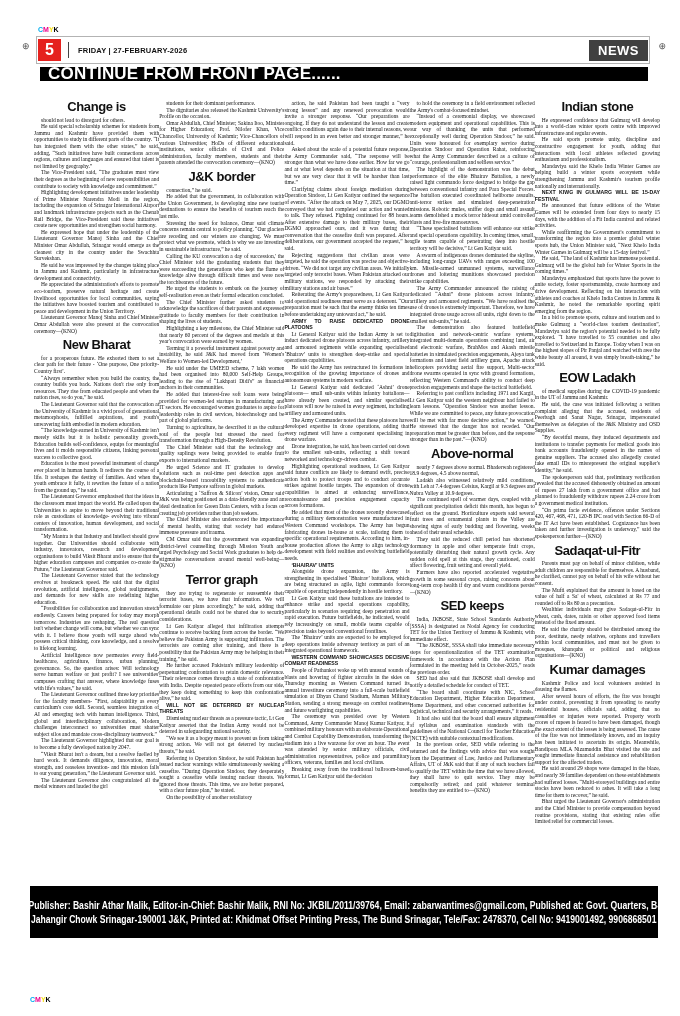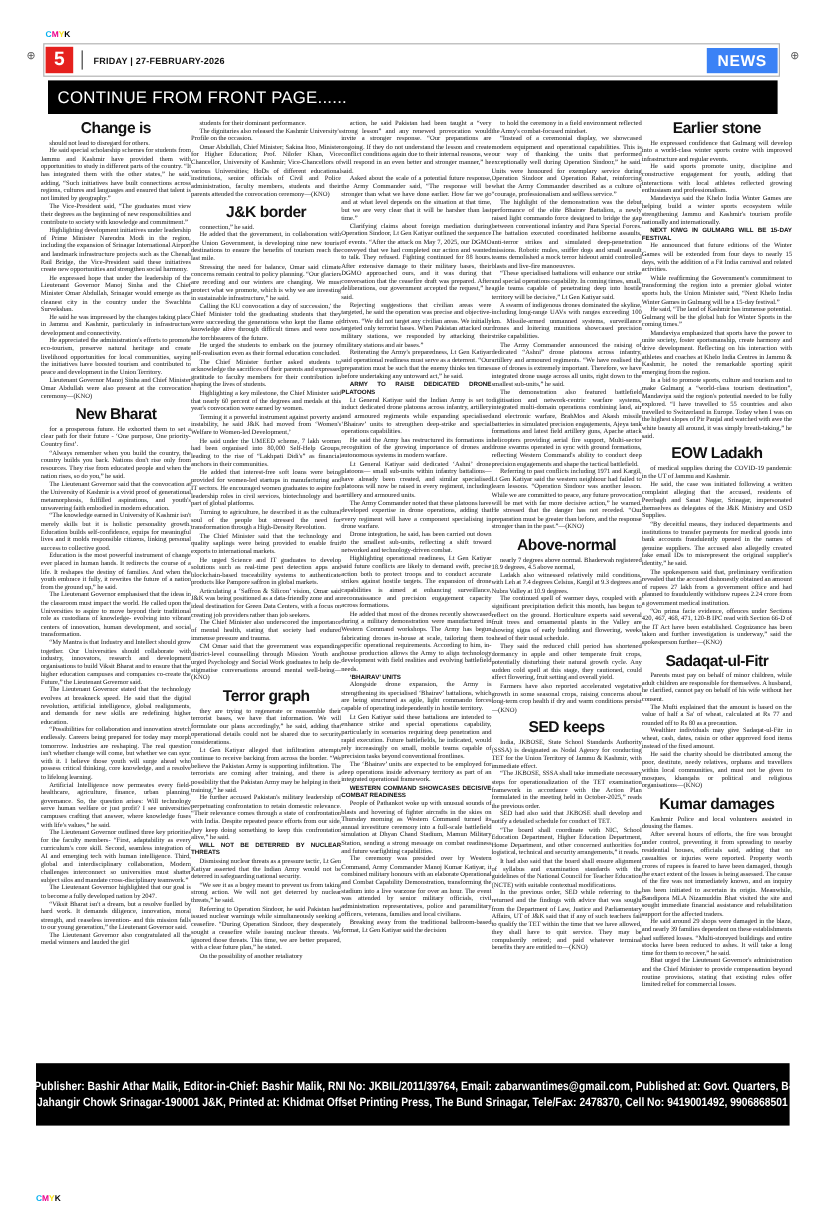--- a/index.html
+++ b/index.html
@@ -18,22 +18,22 @@
             display:flex;align-items:center;background:#fff;}
   .pagenum{width:23px;height:22px;margin:1px 0 1px 1px;display:flex;align-items:center;justify-content:center;
            color:#fff;font-family:"Liberation Sans",sans-serif;font-weight:700;font-size:16px;}
   .mast-title{font-family:"Liberation Serif",serif;font-weight:700;font-size:20px;margin-left:7px;white-space:nowrap;letter-spacing:-0.3px;}
   .mast-title .light{font-weight:400;}
   .mast-sep{width:1px;height:16px;background:#444;margin:0 9px 0 7px;}
   .dateline{font-family:Liberation Sans, sans-serif;font-weight:700;font-size:7.5px;letter-spacing:0.2px;white-space:nowrap;}
   .newsbox{margin-left:auto;margin-right:1px;color:#fff;font-family:"Liberation Sans",sans-serif;
            font-weight:700;font-size:13px;padding:3px 9px;letter-spacing:0.5px;}
   
-  .banner{position:absolute;left:40px;right:32px;top:67px;height:28px;display:flex;align-items:center;
-          color:#fff;font-family:"Liberation Sans",sans-serif;font-weight:400;font-size:14px;
+  .banner{position:absolute;left:40px;right:32px;top:67px;height:14px;display:flex;align-items:center;
+          color:#fff;font-family:"Liberation Sans",sans-serif;font-weight:700;font-size:17px;
           padding-left:8px;letter-spacing:0.2px;box-sizing:border-box;}
   
   .content{position:absolute;left:34px;right:20px;top:100px;height:782px;
            display:grid;grid-template-columns:repeat(5,1fr);column-gap:0;overflow:hidden;}
   .col{overflow:hidden;}
   .headline{font-family:"Liberation Sans",sans-serif;font-weight:700;font-size:13px;text-align:center;
             letter-spacing:-0.4px;margin:4px 0 3px 0;line-height:1.05;}
   .col .headline:first-child{margin-top:0;}
   .para{font-size:5.5px;line-height:6.6px;text-align:justify;margin:0;text-indent:7px;
         word-spacing:-0.2px;}
@@ -51,21 +51,21 @@
 
   <span class="regmark left">⊕</span>
   <span class="regmark right">⊕</span>
 
   <div class="cmyk top"><span style="color: rgb(0, 174, 239);">C</span><span style="color: rgb(236, 0, 140);">M</span><span style="color: rgb(247, 224, 23);">Y</span><span style="color: rgb(0, 0, 0);">K</span></div>
 
   <div class="masthead">
     <div class="pagenum" style="background: rgb(229, 33, 30);">5</div>
     <div class="mast-sep"></div>
     <div class="dateline">FRIDAY | 27-FEBRUARY-2026</div>
-    <div class="newsbox" style="background: #3b82f6;">NEWS</div>
+    <div class="newsbox" style="background: #404040;">NEWS</div>
   </div>
 
   <div class="banner" style="background: rgb(0, 0, 0);">CONTINUE FROM FRONT PAGE......</div>
 
   <div class="content">
       <div class="col">
         <div class="headline">Change is</div>
         <p class="para">should not lead to disregard for others.</p>
         <p class="para">He said special scholarship schemes for students from Jammu and Kashmir have provided them with opportunities to study in different parts of the country. “It has integrated them with the other states,” he said, adding, “Such initiatives have built connections across regions, cultures and languages and ensured that talent is not limited by geography.”</p>
         <p class="para">The Vice-President said, “The graduates must view their degrees as the beginning of new responsibilities and contribute to society with knowledge and commitment.”</p>
@@ -161,21 +161,21 @@
         <p class="para">Farmers have also reported accelerated vegetative growth in some seasonal crops, raising concerns about long-term crop health if dry and warm conditions persist—(KNO)</p>
         <div class="headline">SED keeps</div>
         <p class="para">India, JKBOSE, State School Standards Authority (SSSA) is designated as Nodal Agency for conducting TET for the Union Territory of Jammu &amp; Kashmir, with immediate effect.</p>
         <p class="para">“The JKBOSE, SSSA shall take immediate necessary steps for operationalization of the TET examination framework in accordance with the Action Plan formulated in the meeting held in October-2025,” reads the previous order.</p>
         <p class="para">SED had also said that JKBOSE shall develop and notify a detailed schedule for conduct of TET.</p>
         <p class="para">“The board shall coordinate with NIC, School Education Department, Higher Education Department, Home Department, and other concerned authorities for logistical, technical and security arrangements,” it reads.</p>
         <p class="para">It had also said that the board shall ensure alignment of syllabus and examination standards with the guidelines of the National Council for Teacher Education (NCTE) with suitable contextual modifications.</p>
         <p class="para">In the previous order, SED while referring to the returned and the findings with advice that was sought from the Department of Law, Justice and Parliamentary Affairs, UT of J&amp;K said that if any of such teachers fail to qualify the TET within the time that we have allowed, they shall have to quit service. They may be compulsorily retired; and paid whatever terminal benefits they are entitled to—(KNO)</p>
       </div>
       <div class="col">
-        <div class="headline">Earlier stone</div>
+        <div class="headline">Indian stone</div>
         <p class="para">He expressed confidence that Gulmarg will develop into a world-class winter sports centre with improved infrastructure and regular events.</p>
         <p class="para">He said sports promote unity, discipline and constructive engagement for youth, adding that interactions with local athletes reflected growing enthusiasm and professionalism.</p>
         <p class="para">Mandaviya said the Khelo India Winter Games are helping build a winter sports ecosystem while strengthening Jammu and Kashmir's tourism profile nationally and internationally.</p>
         <p class="para subhead">NEXT KIWG IN GULMARG WILL BE 15-DAY FESTIVAL</p>
         <p class="para">He announced that future editions of the Winter Games will be extended from four days to nearly 15 days, with the addition of a Fit India carnival and related activities.</p>
         <p class="para">While reaffirming the Government's commitment to transforming the region into a premier global winter sports hub, the Union Minister said, “Next Khelo India Winter Games in Gulmarg will be a 15-day festival.”</p>
         <p class="para">He said, “The land of Kashmir has immense potential. Gulmarg will be the global hub for Winter Sports in the coming times.”</p>
         <p class="para">Mandaviya emphasized that sports have the power to unite society, foster sportsmanship, create harmony and drive development. Reflecting on his interaction with athletes and coaches at Khelo India Centres in Jammu &amp; Kashmir, he noted the remarkable sporting spirit emerging from the region.</p>
         <p class="para">In a bid to promote sports, culture and tourism and to make Gulmarg a “world-class tourism destination”, Mandaviya said the region's potential needed to be fully explored. “I have travelled to 55 countries and also travelled to Switzerland in Europe. Today when I was on the highest slopes of Pir Panjal and watched with awe the white beauty all around, it was simply breath-taking,” he said.</p>
         <div class="headline">EOW Ladakh</div>

